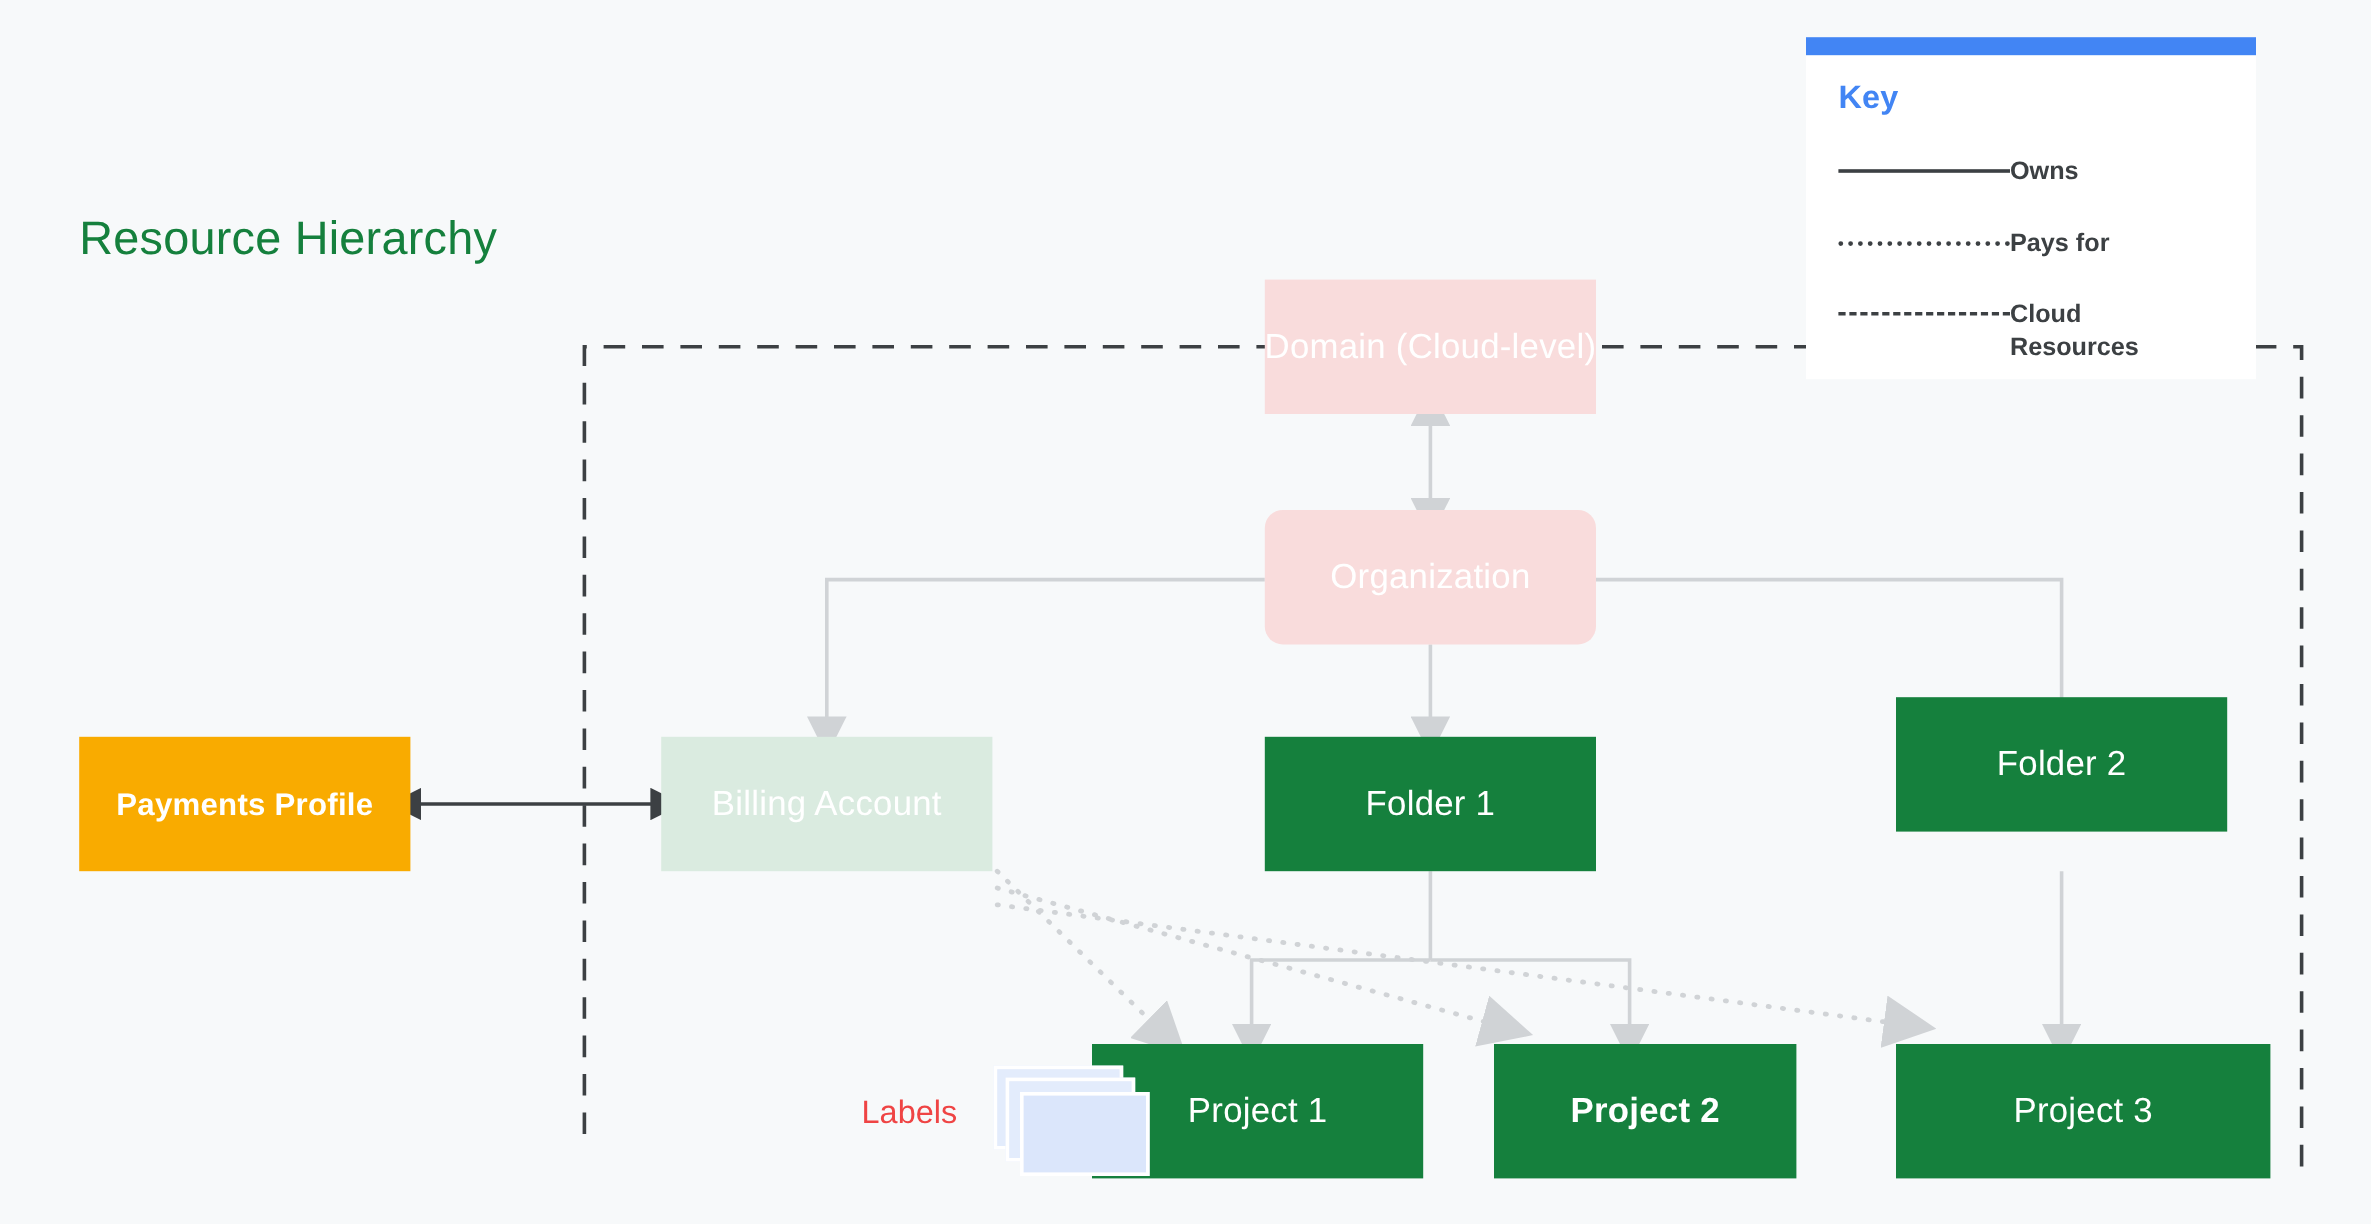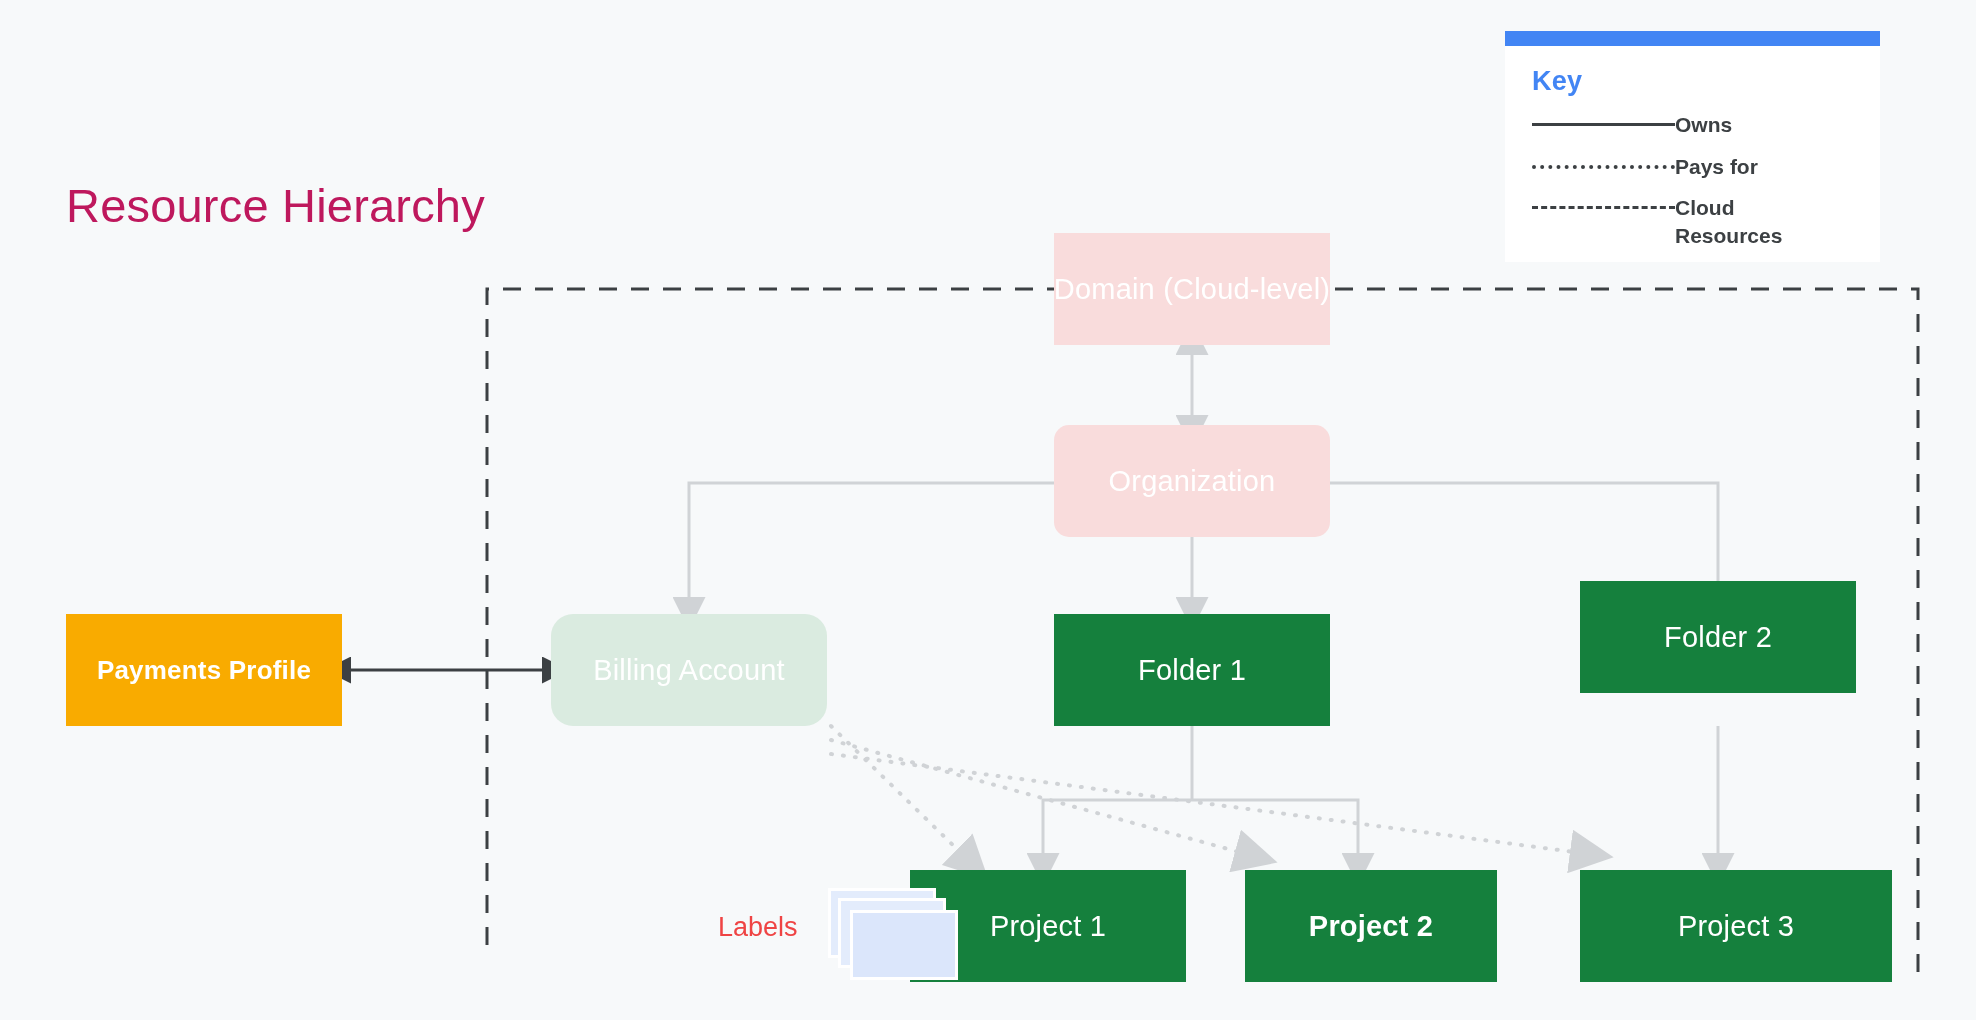--- a/index.html
+++ b/index.html
@@ -31,23 +31,23 @@
     width: 1976px;
     height: 1020px;
     pointer-events: none;
   }
 
   
   #page-title {
     position: absolute;
     left: 66px;
     top: 178px;
-    font-size: 47px;
+    font-size: 39px;
     font-weight: 400;
-    color: #be185d;
+    color: #15803d;
     letter-spacing: 0.2px;
     white-space: nowrap;
   }
 
   
   .node {
     position: absolute;
     display: flex;
     align-items: center;
     justify-content: center;
@@ -62,21 +62,21 @@
   .node-blue   { background: #15803d; }
   .node-green  { background: #DAEBE0; }
   .node-amber  {
     background: #F9AB00;
     font-weight: 700;
     font-size: 26px;
   }
 
   #node-domain        { left: 1054px; top: 233px;  width: 276px; height: 112px; }
   #node-organization  { left: 1054px; top: 425px;  width: 276px; height: 112px; border-radius: 15px; }
-  #node-billing       { left: 551px;  top: 614px;  width: 276px; height: 112px; border-radius: 22px; }
+  #node-billing       { left: 551px;  top: 614px;  width: 276px; height: 112px; }
   #node-folder1       { left: 1054px; top: 614px;  width: 276px; height: 112px; }
   #node-folder2       { left: 1580px; top: 581px;  width: 276px; height: 112px; }
   #node-project1      { left: 910px;  top: 870px;  width: 276px; height: 112px; }
   #node-project2      { left: 1245px; top: 870px;  width: 252px; height: 112px; font-weight: bold; }
   #node-project3      { left: 1580px; top: 870px;  width: 312px; height: 112px; }
   #node-payments      { left: 66px;   top: 614px;  width: 276px; height: 112px; }
 
   
   #labels-text {
     position: absolute;
@@ -121,21 +121,21 @@
   #key-title {
     margin: 20px 0 0 27px;
     font-size: 27px;
     font-weight: 700;
     color: #4285F4;
     letter-spacing: 0.2px;
   }
   .key-row {
     display: flex;
     align-items: flex-start;
-    margin-top: 14px;
+    margin-top: 32px;
     padding-left: 27px;
   }
   .key-row:first-of-type { margin-top: 14px; }
   .key-sample {
     width: 143px;
     flex: 0 0 143px;
     height: 22px;
     position: relative;
     margin-top: 4px;
   }

